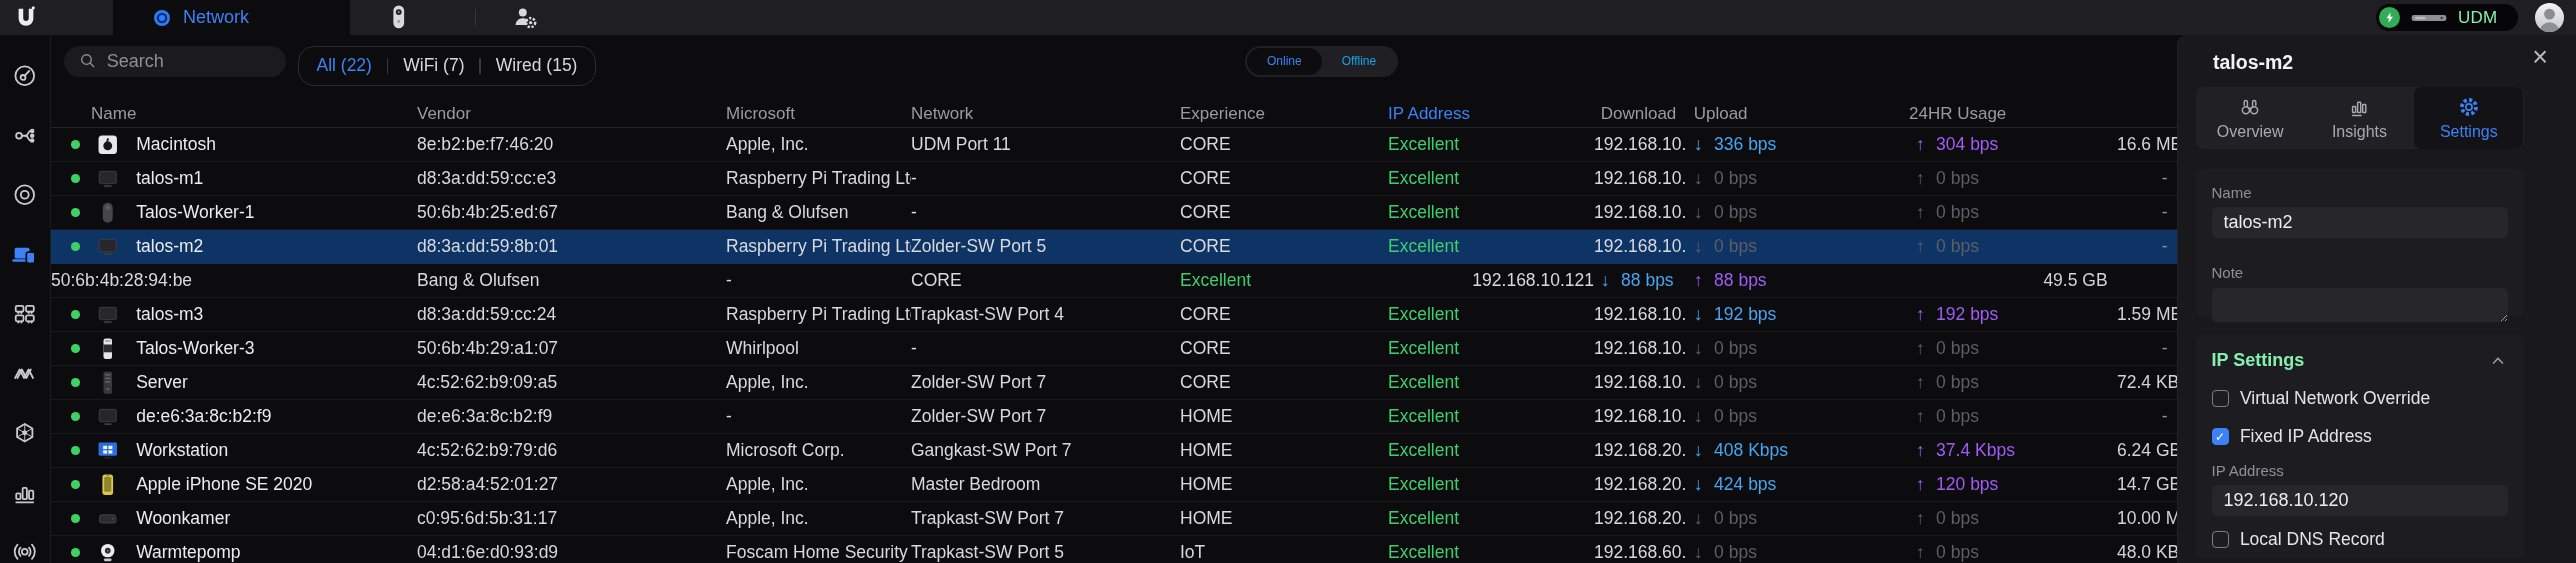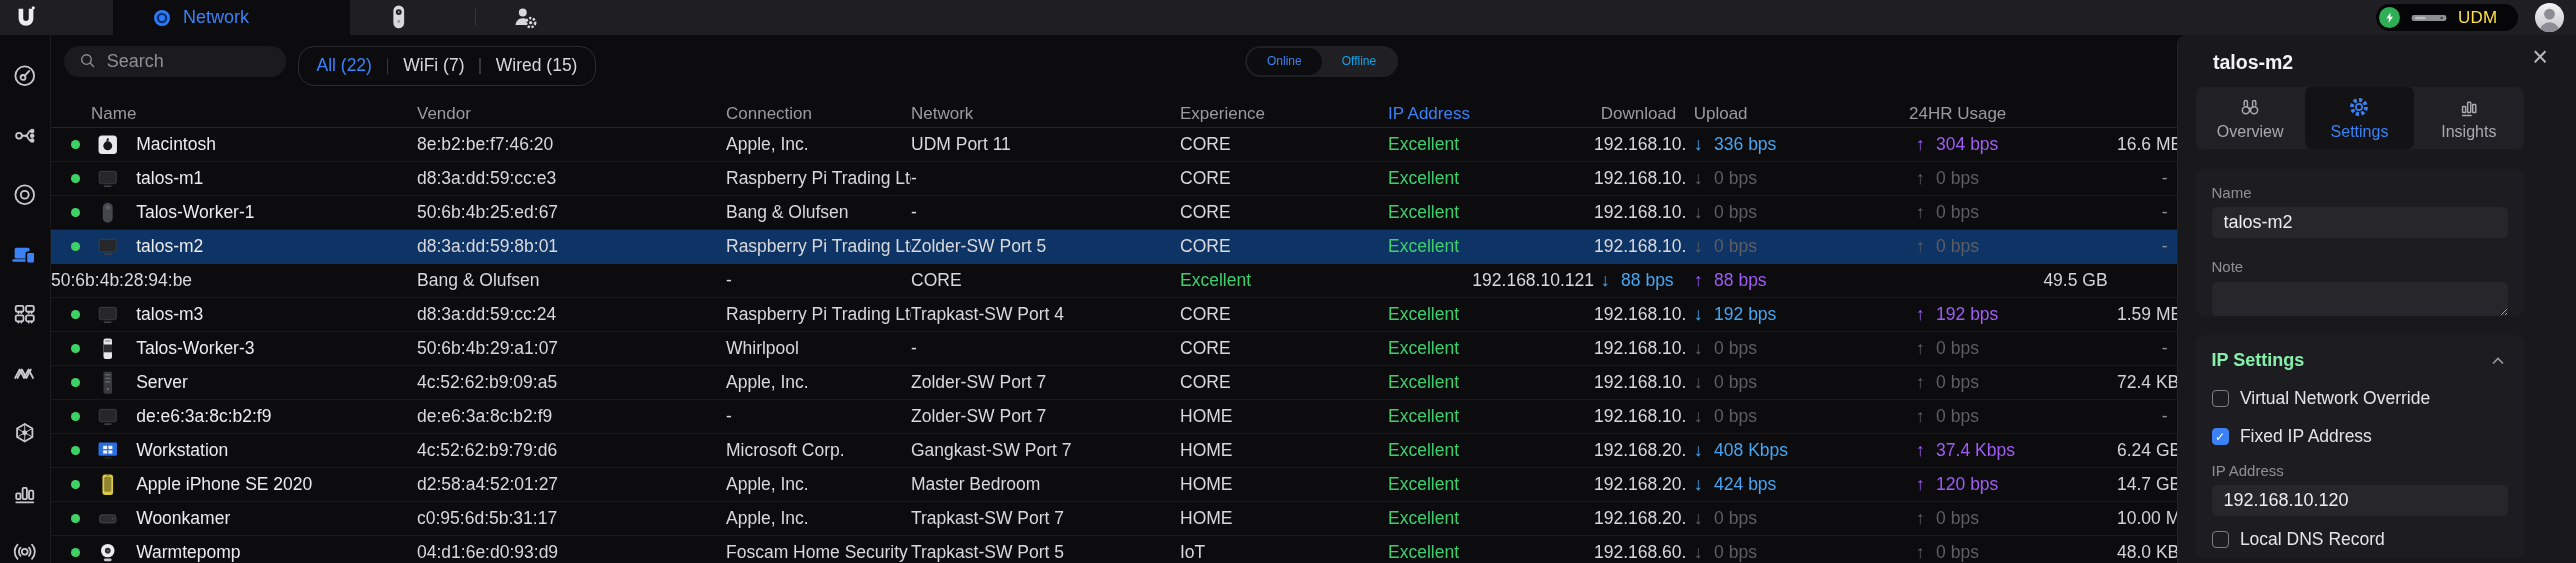--- a/index.html
+++ b/index.html
@@ -18,21 +18,21 @@
   .nav-icon { position:absolute; top:4px; width:27px; height:27px; display:flex; align-items:center;
               justify-content:center; cursor:pointer; }
   .nav-protect { left:385px; }
   .nav-admin { left:512px; }
   .nav-divider { position:absolute; left:475px; top:8.7px; width:1.3px; height:17.5px; background:#36363c; }
   .topbar-right { margin-left:auto; display:flex; align-items:center; gap:17.5px; padding-right:12px; }
   .console-pill { height:27px; background:#060608; border-radius:13.4px; display:flex; align-items:center;
                   gap:10.8px; padding:0 20px 0 3.4px; cursor:pointer; }
   .power-dot { width:21px; height:21px; border-radius:50%; background:#2fae55; display:flex;
                align-items:center; justify-content:center; }
-  .console-name { color:#fde047; font-size:17px; letter-spacing:0.3px; }
+  .console-name { color:#86efac; font-size:17px; letter-spacing:0.3px; }
   .avatar { width:29px; height:29px; border-radius:50%; background:linear-gradient(#f4f4f6,#c6c6cb);
             overflow:hidden; cursor:pointer; }
 
   
   .sidebar { position:absolute; top:35px; left:0; width:51px; bottom:0; background:#0c0c0e;
              border-right:0.7px solid #1c1c20; display:flex; flex-direction:column; align-items:center;
              padding-top:28px; gap:34px; z-index:4; }
   .side-item { width:25.5px; height:25.5px; color:#c9c9cf; cursor:pointer; flex:none; }
   .side-item svg { width:100%; height:100%; }
   .side-item.active { color:var(--accent,#3b82f6); }
@@ -96,21 +96,21 @@
   .ptab svg { width:24px; height:24px; }
   .ptab.active { background:#131316; color:var(--accent,#3b82f6); }
   .card { position:absolute; left:17.5px; width:328px; background:#1d1d21; border-radius:8px;
           padding:15px 16px; }
   .card1 { top:134px; height:147px; }
   .card2 { top:300px; height:223px; }
   .flabel { font-size:15px; color:#8f8f96; margin-bottom:6px; }
   .finput { width:100%; height:31px; background:#26262b; border:none; border-radius:5.4px; color:#ededf0;
             font-size:18px; padding:0 12px; font-family:"Liberation Sans",sans-serif; outline:none; }
   .fnote { height:34px; margin-top:1.3px; }
-  .mt { margin-top:20px; }
+  .mt { margin-top:26px; }
   .card-title-row { display:flex; align-items:center; justify-content:space-between; }
   .card-title { font-size:18px; font-weight:700; color:#86efac; }
   .chev { width:20px; height:20px; color:#9a9aa1; cursor:pointer; }
   .checkrow { display:flex; align-items:center; gap:11.4px; margin-top:17px; cursor:pointer; }
   .cb { width:17px; height:17px; border:1.3px solid #7c7c84; border-radius:4px; flex:none;
         display:flex; align-items:center; justify-content:center; font-size:12px; color:#fff; }
   .cb.checked { background:var(--accent,#3b82f6); border-color:var(--accent,#3b82f6); }
   .cb-label { font-size:17.5px; color:#e4e4e8; }
   .ipfield { margin-top:15px; }
 </style>
@@ -249,21 +249,21 @@
         <span class="fdiv"></span>
         <span class="filter">Wired (15)</span>
       </div>
     <div class="seg" id="statusToggle">
         <span class="seg-item active">Online</span>
         <span class="seg-item">Offline</span>
       </div>
     <div class="thead rowgrid" id="thead">
         <div class="hc h-name">Name</div>
         <div class="hc h-vendor">Vendor</div>
-        <div class="hc h-conn">Connection</div>
+        <div class="hc h-conn">Microsoft</div>
         <div class="hc h-net">Network</div>
         <div class="hc h-exp">Experience</div>
         <div class="hc h-ip">IP Address</div>
         <div class="hc h-rate">Download</div>
         <div class="hc h-rate">Upload</div>
         <div class="hc h-usage">24HR Usage</div>
       </div>
     <div class="tbody" id="tbody">
         <div class="row rowgrid">
           <div class="cell c-name">
@@ -632,40 +632,40 @@
             <svg viewBox="0 0 28 28" fill="none" stroke="currentColor" stroke-width="1.7" stroke-linecap="round" stroke-linejoin="round">
               <circle cx="9.2" cy="17.8" r="4.1"></circle>
               <circle cx="18.8" cy="17.8" r="4.1"></circle>
               <path d="M11 14 V8.4 a1.9 1.9 0 0 0-3.8 0 V12"></path>
               <path d="M17 14 V8.4 a1.9 1.9 0 0 1 3.8 0 V12"></path>
               <path d="M12.6 15.5 h2.8"></path>
             </svg>
           </span>
           <span>Overview</span>
         </div>
-        <div class="ptab active">
-          <span style="display:flex">
-            <svg viewBox="0 0 28 28">
-              <circle cx="14" cy="14" r="8.2" fill="none" stroke="currentColor" stroke-width="4.4" stroke-dasharray="3.7 2.7"></circle>
-              <circle cx="14" cy="14" r="3.6" fill="none" stroke="currentColor" stroke-width="2"></circle>
-            </svg>
-          </span>
-          <span>Settings</span>
-        </div>
         <div class="ptab">
           <span style="display:flex">
             <svg viewBox="0 0 28 28" fill="none" stroke="currentColor" stroke-width="1.7" stroke-linecap="round" stroke-linejoin="round">
               <rect x="6.5" y="13.5" width="3.6" height="7" rx="0.8"></rect>
               <rect x="12.4" y="8.5" width="3.6" height="12" rx="0.8"></rect>
               <rect x="18.3" y="11" width="3.6" height="9.5" rx="0.8"></rect>
               <path d="M6.5 24 h10"></path>
             </svg>
           </span>
           <span>Insights</span>
         </div>
+        <div class="ptab active">
+          <span style="display:flex">
+            <svg viewBox="0 0 28 28">
+              <circle cx="14" cy="14" r="8.2" fill="none" stroke="currentColor" stroke-width="4.4" stroke-dasharray="3.7 2.7"></circle>
+              <circle cx="14" cy="14" r="3.6" fill="none" stroke="currentColor" stroke-width="2"></circle>
+            </svg>
+          </span>
+          <span>Settings</span>
+        </div>
       </div>
 
     <div class="card card1">
       <div class="flabel">Name</div>
       <input class="finput" value="talos-m2" style="">
       <div class="flabel mt">Note</div>
       <textarea class="finput fnote" style=""></textarea>
     </div>
 
     <div class="card card2">

